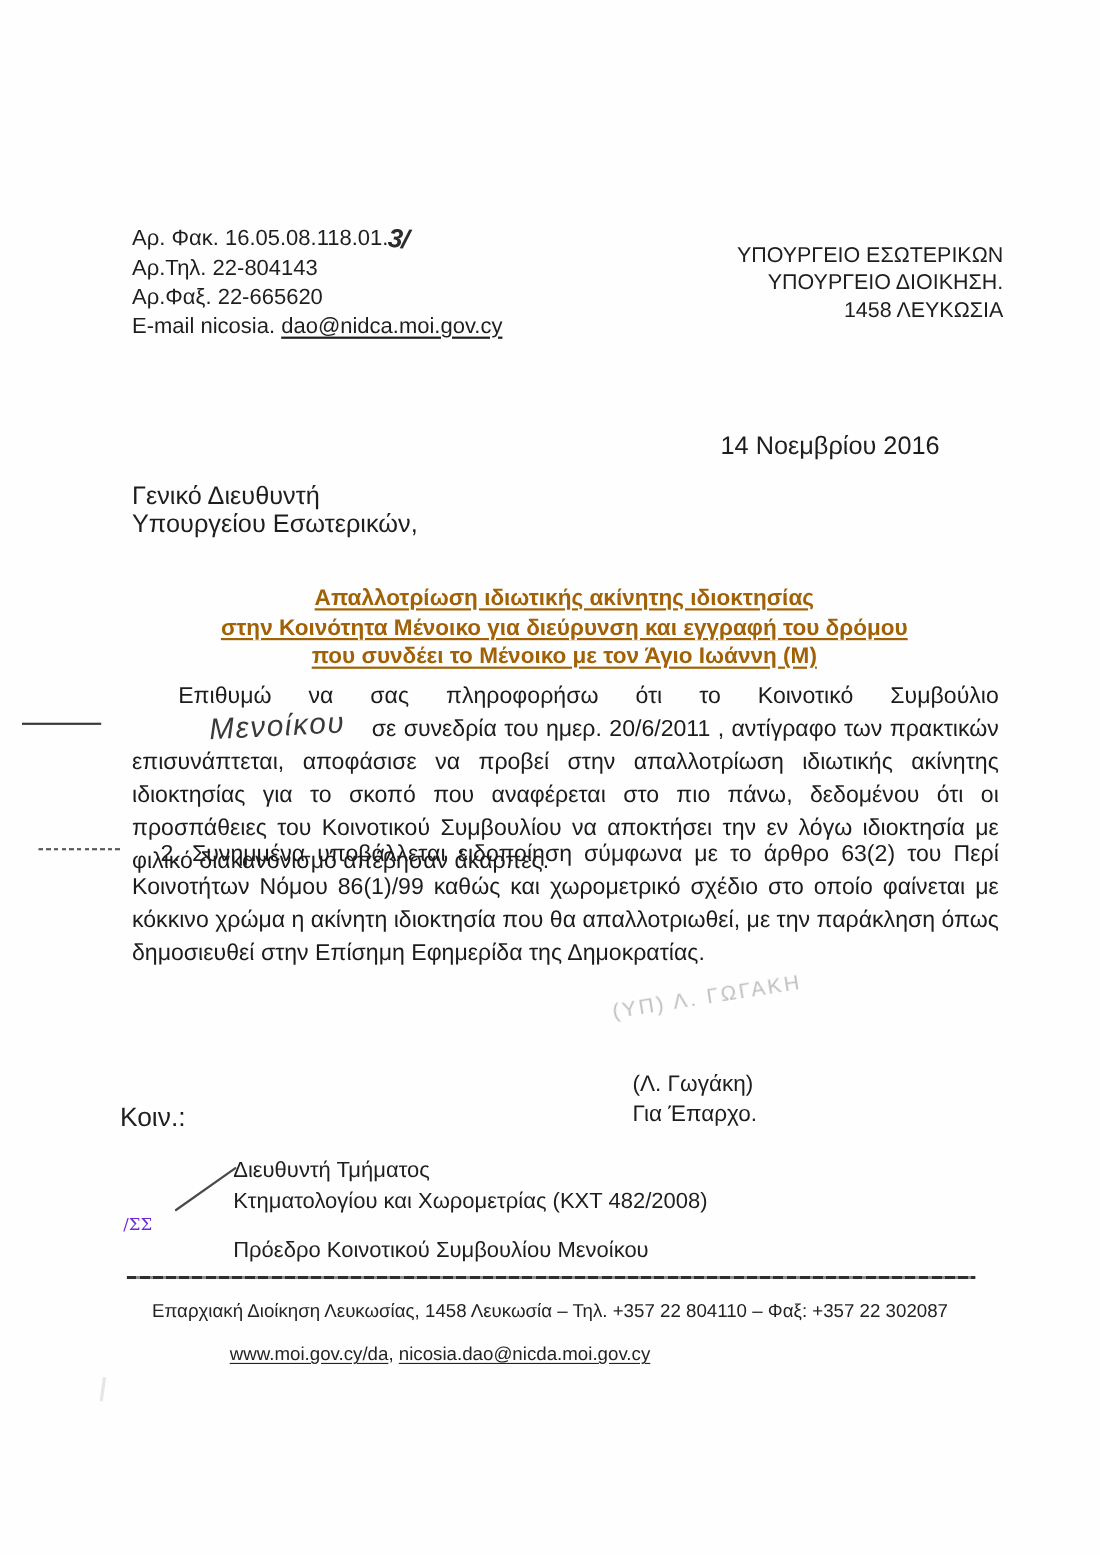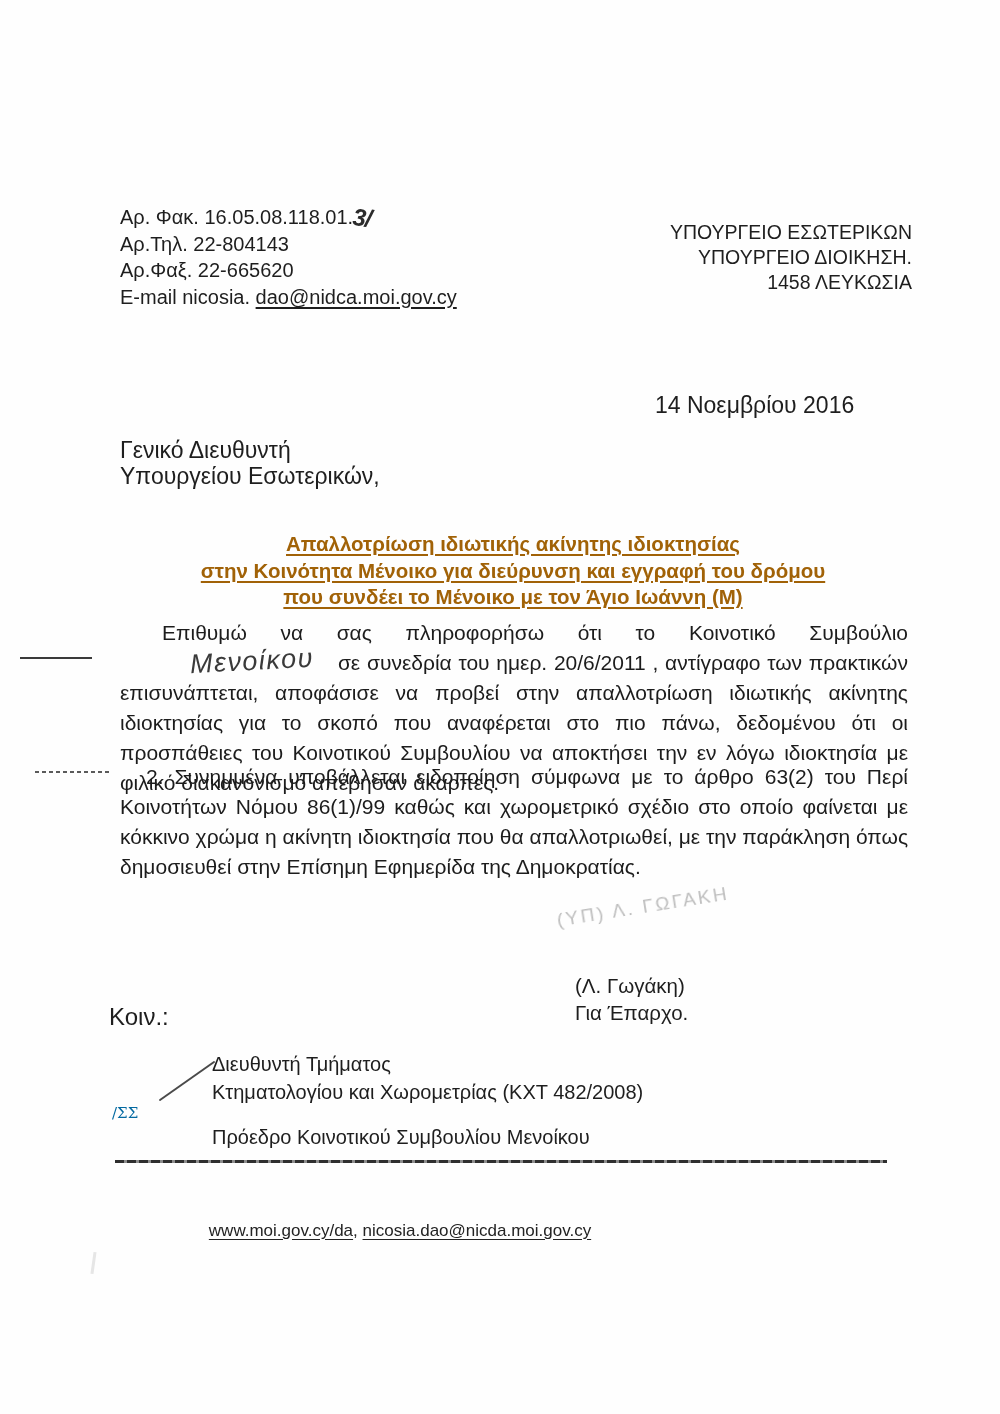--- a/index.html
+++ b/index.html
@@ -48,21 +48,21 @@
     transform:rotate(-9deg);font-weight:500;opacity:.9;
     filter:blur(.3px);white-space:nowrap;
   }
   .sig-block{left:575px;top:972px;font-size:20.5px;line-height:27px;}
   
   .cc-label{left:109px;top:1003px;font-size:24px;}
   .cc-items{left:212px;top:1003px;font-size:20px;line-height:28px;margin-top:47px;}
   .cc-recipient2{margin-top:17px;}
   .cc-slash{left:156px;top:1058px;width:64px;height:44px;}
   
-  .initials{left:112px;top:1104px;font-size:15px;font-family:"DejaVu Serif",serif;color:#0369a1;}
+  .initials{left:112px;top:1104px;font-size:15px;font-family:"DejaVu Serif",serif;color:#6d28d9;}
   
   .footer-rule{left:115px;top:1160px;width:772px;height:3px;background:#2e2e2e;
     -webkit-mask-image:repeating-linear-gradient(90deg,#000 0 9px,rgba(0,0,0,.55) 9px 12px);
     mask-image:repeating-linear-gradient(90deg,#000 0 9px,rgba(0,0,0,.55) 9px 12px);}
   .footer-text1{left:0;top:1182px;width:1000px;text-align:center;font-size:17px;color:#232323;}
   .footer-text2{left:0;top:1221px;width:800px;text-align:center;font-size:17px;color:#232323;}
   
   .scan-artifact{left:92px;top:1252px;width:3px;height:22px;background:rgba(120,120,120,.18);transform:rotate(8deg);}
 </style>
 </head>
@@ -117,16 +117,17 @@
     <div class="cc-recipient2">Πρόεδρο  Κοινοτικού Συμβουλίου  Μενοίκου</div>
   </div>
 
   <svg class="abs cc-slash" viewBox="0 0 64 44">
     <line x1="4" y1="42" x2="58" y2="4" stroke="#4a4a4a" stroke-width="2" stroke-linecap="round"></line>
   </svg>
 
   <div class="abs initials">/ΣΣ</div>
 
   <div class="abs footer-rule"></div>
+  <div class="abs footer-text1">Επαρχιακή Διοίκηση Λευκωσίας, 1458 Λευκωσία – Τηλ. +357 22 804110 – Φαξ: +357 22 302087</div>
   <div class="abs footer-text2"><span class="u">www.moi.gov.cy/da</span><span>, </span><span class="u">nicosia.dao@nicda.moi.gov.cy</span></div>
 
   <div class="abs scan-artifact"></div>
 </div>
 
 </body></html>

